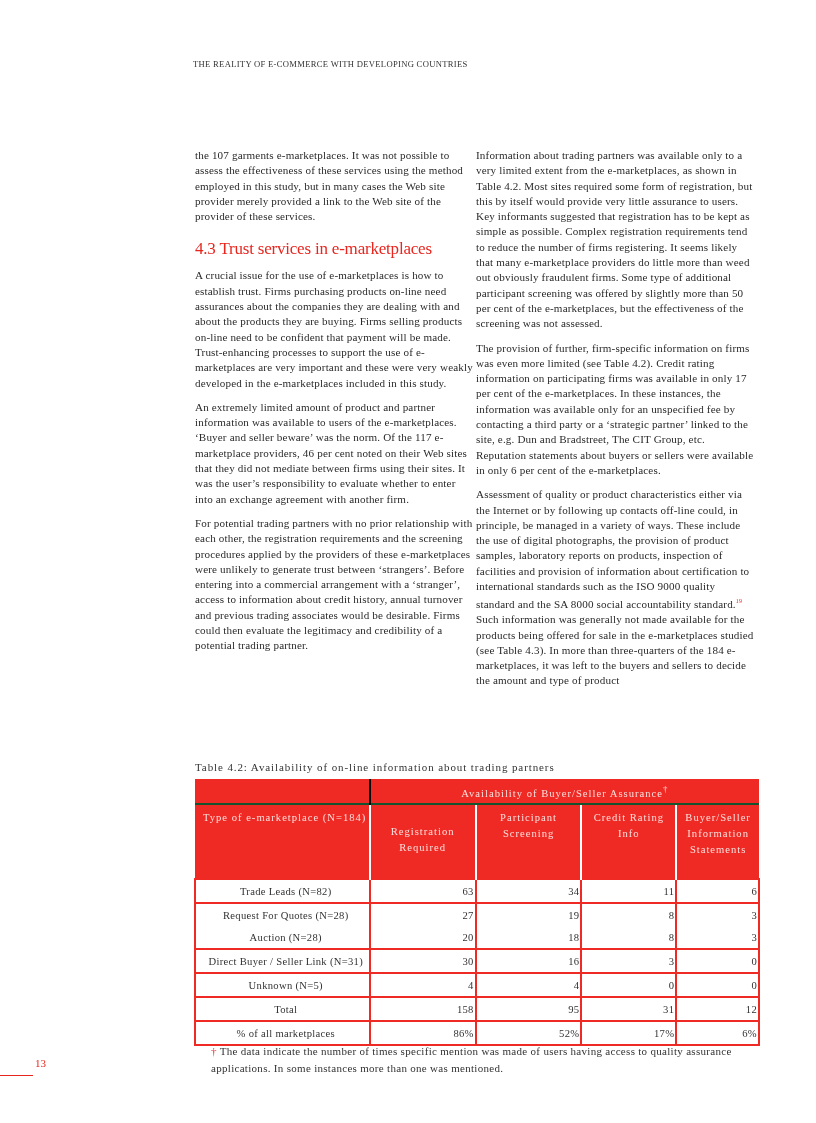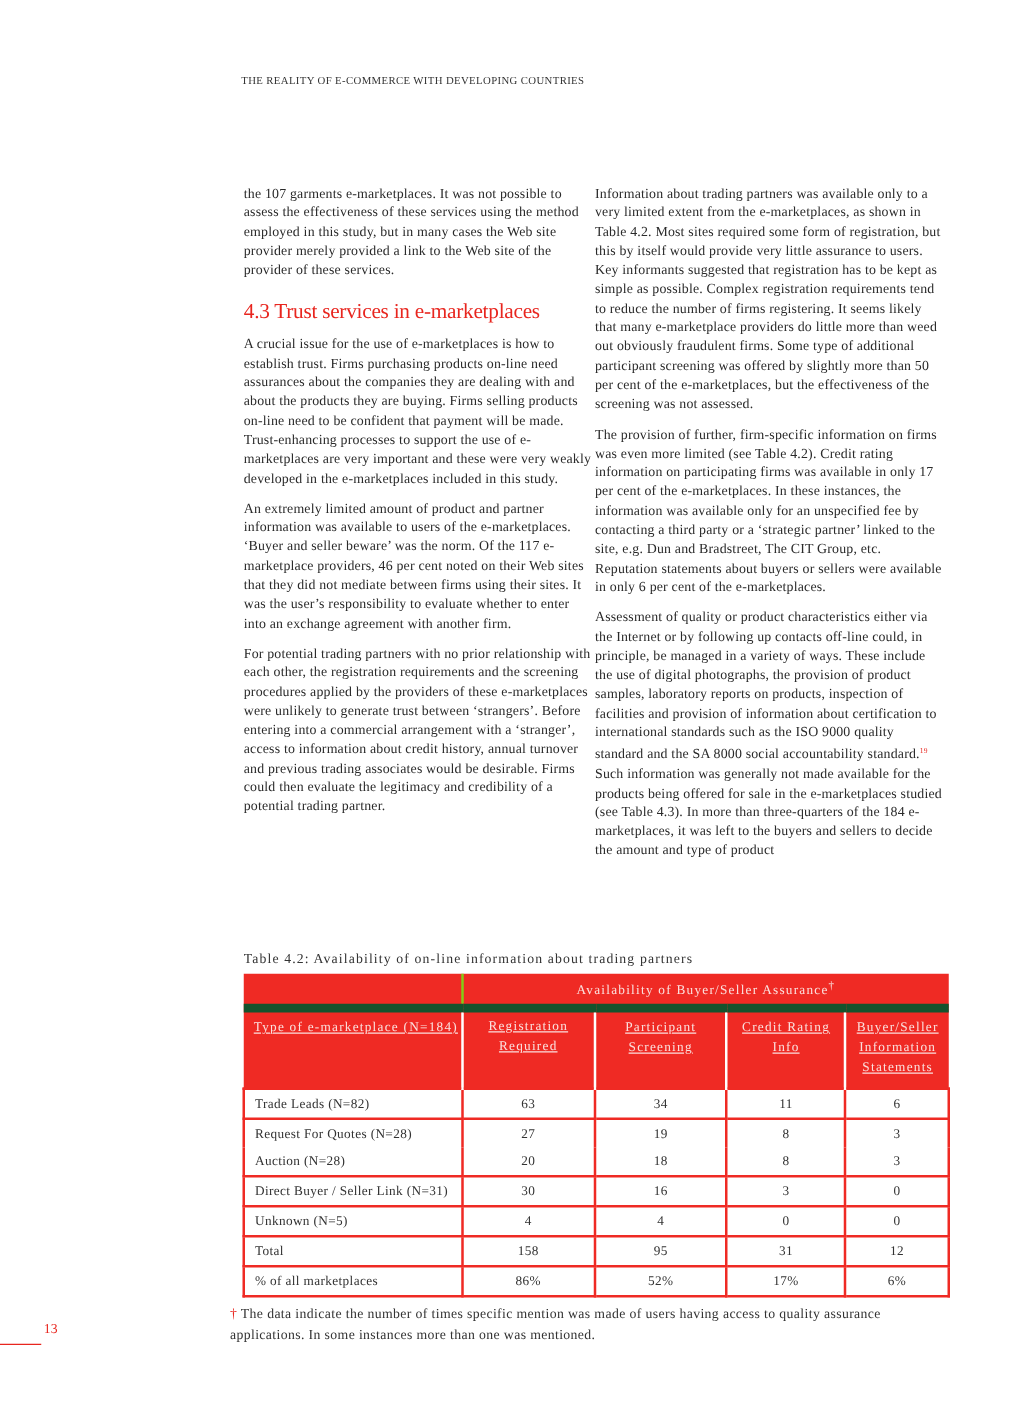--- a/index.html
+++ b/index.html
@@ -14,32 +14,32 @@
     .col p { margin: 0 0 9px 0; }
     .section-title { color: #e8251e; font-size: 17px; line-height: 22px;
                      margin: 14px 0 8px 0; font-weight: normal; letter-spacing: -0.2px; }
     .fnref { color: #e8251e; font-size: 6px; vertical-align: super; }
     .table-caption { position: absolute; left: 195px; top: 761px; font-size: 11px;
                      letter-spacing: 0.9px; color: #333; }
     table.data { position: absolute; left: 194px; top: 779px; width: 566px;
                  border-collapse: collapse; font-size: 10.6px; letter-spacing: 0.3px; }
     table.data td, table.data th { font-weight: normal; }
     .hdr-red { background: #ef2a24; color: #fbe0de; }
-    .hdr-top th { height: 22px; text-align: center; border-left: 2px solid #84cc16;
+    .hdr-top th { height: 22px; text-align: center; border-left: 2px solid #000000;
                   letter-spacing: 1px; }
     .hdr-top th.blank { border-left: none; }
     .hdr-cols th { height: 54px; vertical-align: top; padding-top: 5px; text-align: center;
-                   border-left: 2px solid #fff; border-top: 7px solid #14532d; line-height: 16px;
-                   letter-spacing: 1px; text-decoration: underline; }
+                   border-left: 2px solid #fff; border-top: 2px solid #14532d; line-height: 16px;
+                   letter-spacing: 1px; }
     .hdr-cols th.first { text-align: left; padding-left: 8px; border-left: none; width: 172px; }
-    .body-row td { border: 2px solid #ef2a24; height: 20px; text-align: center; color: #333; }
-    .body-row td.label { text-align: left; padding-left: 8px; }
+    .body-row td { border: 2px solid #ef2a24; height: 20px; text-align: right; color: #333; }
+    .body-row td.label { text-align: center; padding-left: 8px; }
     .body-row.nogrid-bottom td { border-bottom: none; margin-top: 31px; }
     .body-row.nogrid-top td { border-top: none; }
-    .footnote { position: absolute; left: 184px; top: 1043px; width: 580px; font-size: 11px;
+    .footnote { position: absolute; left: 211px; top: 1043px; width: 580px; font-size: 11px;
                 line-height: 17px; letter-spacing: 0.3px; color: #333; }
     .dagger { color: #e8251e; }
     .page-number { position: absolute; left: 35px; top: 1057px; font-size: 11px; color: #e8251e; }
     .page-rule { position: absolute; left: 0; top: 1075px; width: 33px; height: 1px; background: #e8251e; }
   </style>
 </head>
 <body>
 
 <div class="running-head">THE REALITY OF E-COMMERCE WITH DEVELOPING COUNTRIES</div>
 
@@ -60,21 +60,21 @@
 <div class="table-caption">Table 4.2: Availability of on-line information about trading partners</div>
 
 <table class="data">
   <thead>
     <tr class="hdr-red hdr-top">
       <th class="blank"></th>
       <th colspan="4"><span>Availability of Buyer/Seller Assurance</span><sup>†</sup></th>
     </tr>
     <tr class="hdr-red hdr-cols">
       <th class="first">Type of e-marketplace (N=184)</th>
-      <th style="width:90px; padding:4px 8px 0;margin-top:24px;">Registration Required</th>
+      <th style="width:90px; padding:19px 8px 0;margin-top:24px;">Registration Required</th>
       <th style="width:90px; padding:5px 8px 0;">Participant Screening</th>
       <th style="width:80px; padding:5px 8px 0;">Credit Rating Info</th>
       <th style="width:70px; padding:5px 6px 0;">Buyer/Seller Information Statements</th>
     </tr>
   </thead>
   <tbody>
     <tr class="body-row">
       <td class="label">Trade Leads (N=82)</td>
       <td>63</td>
       <td>34</td>

